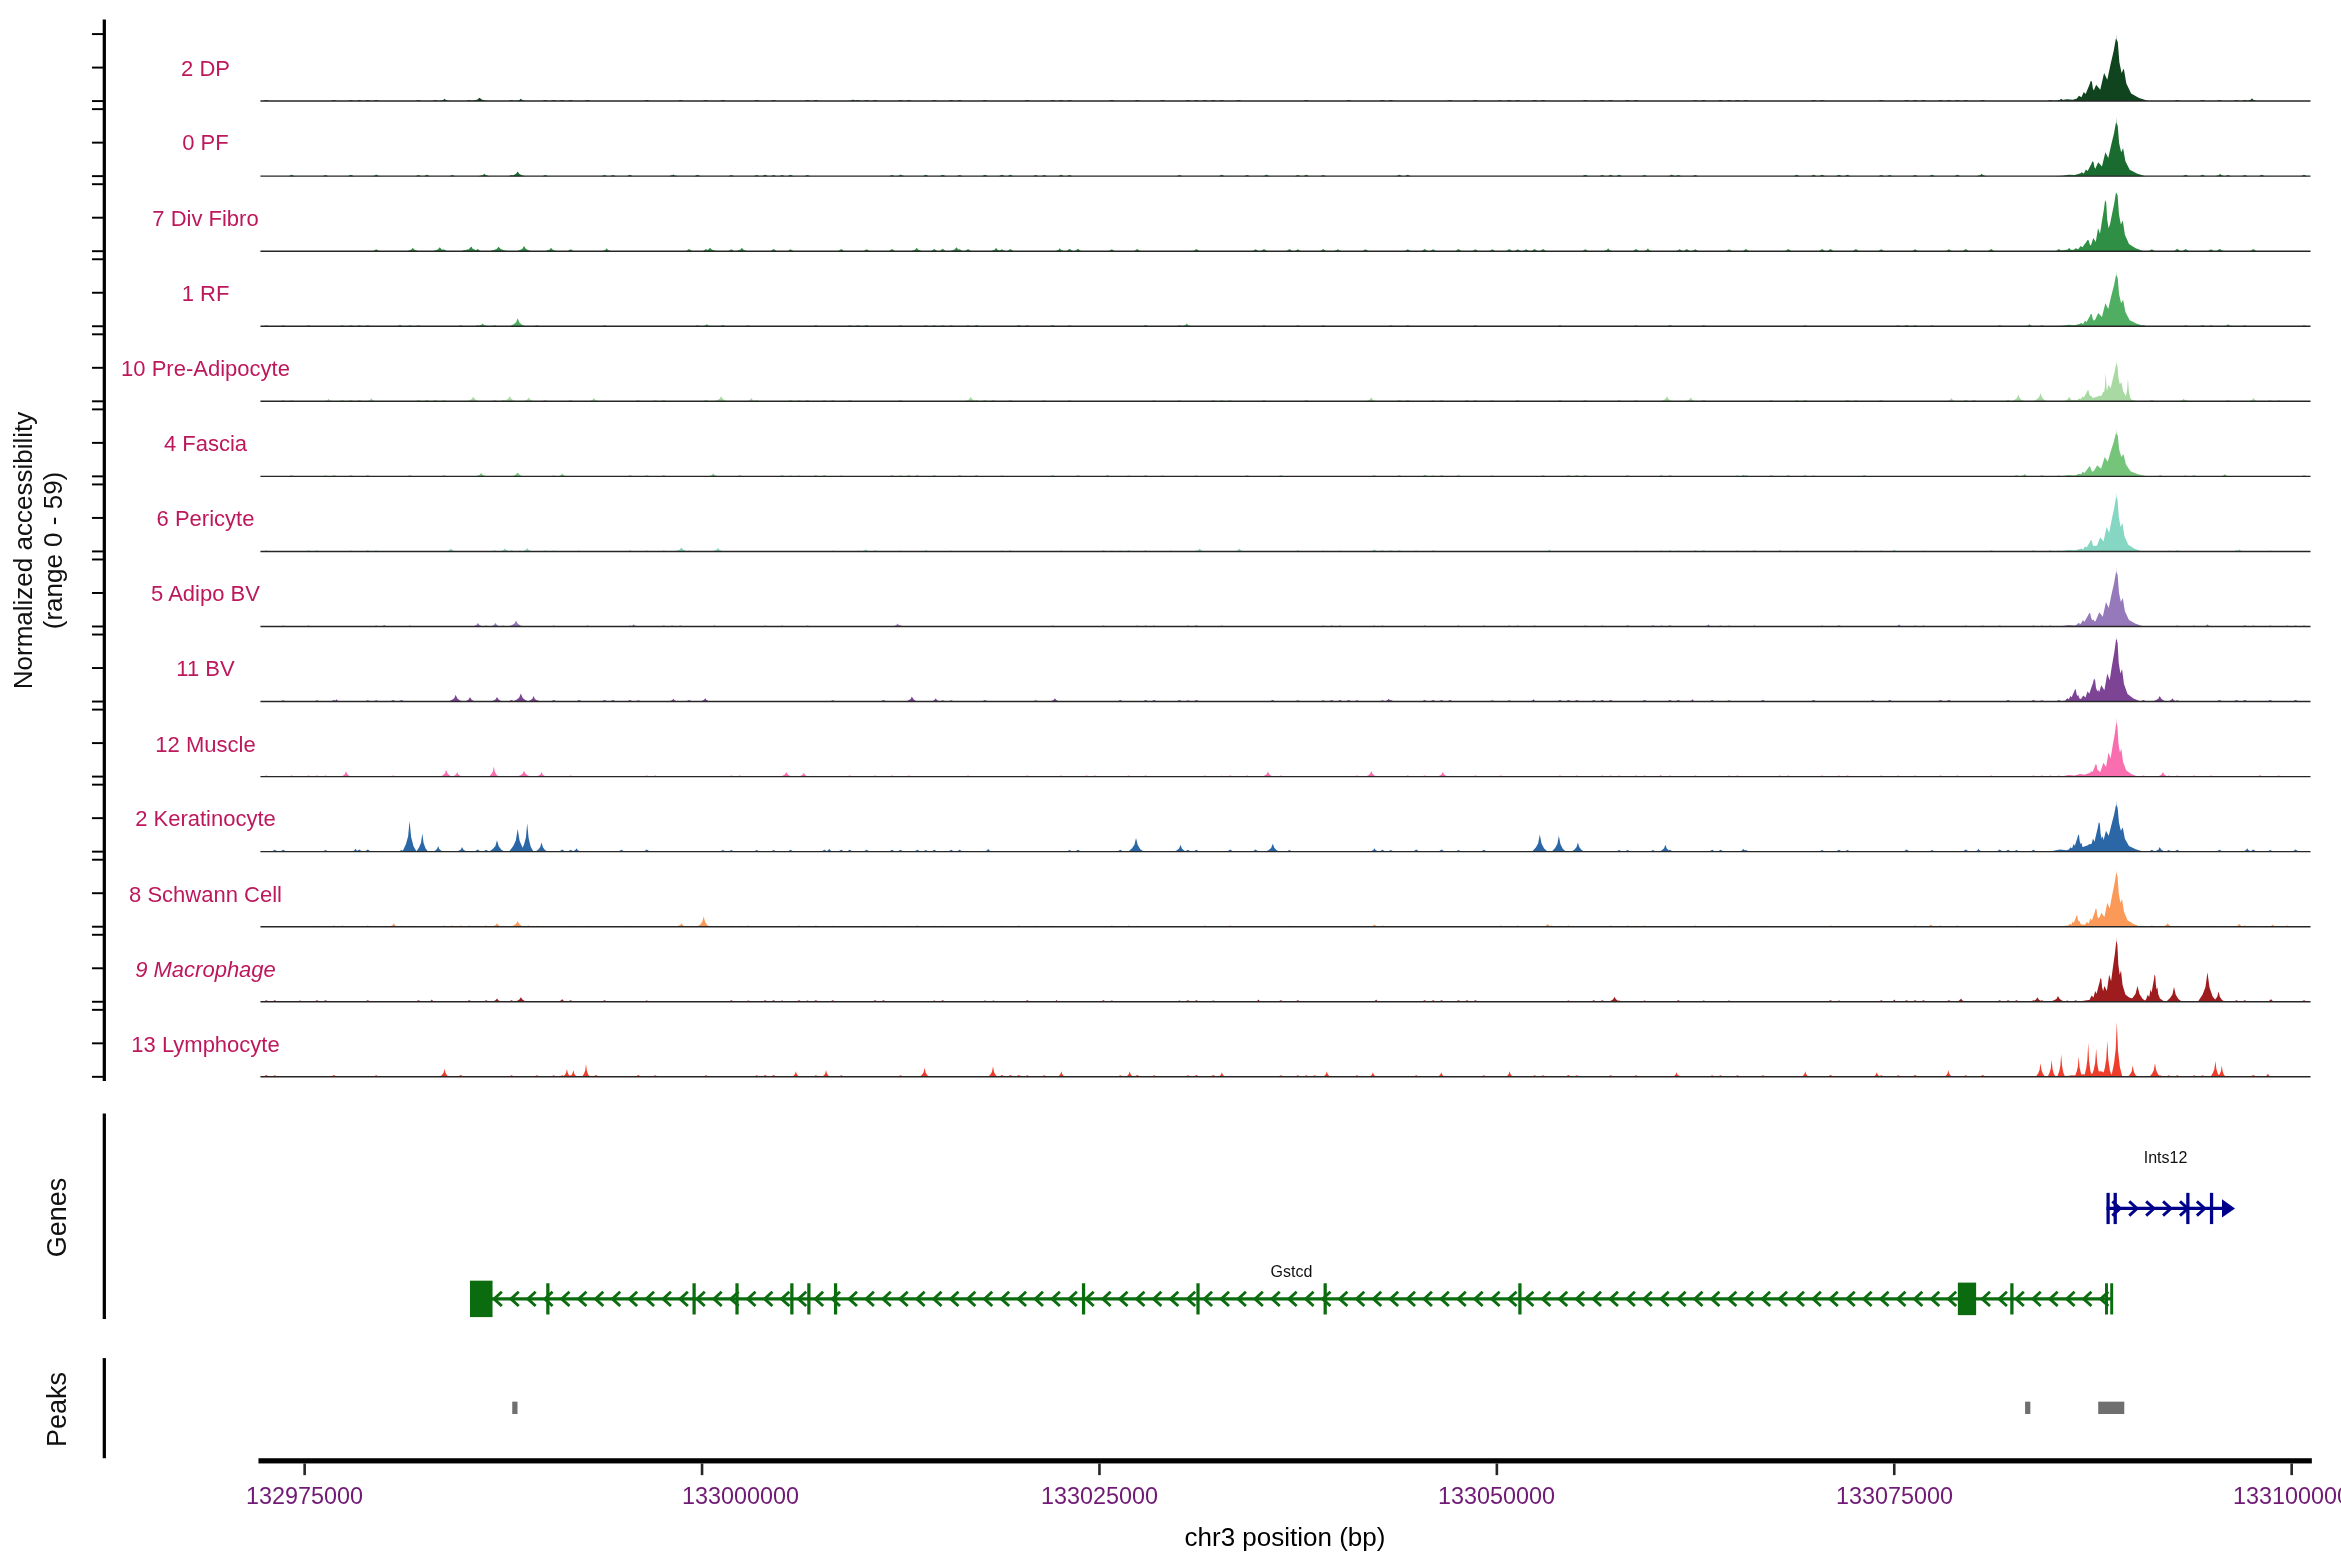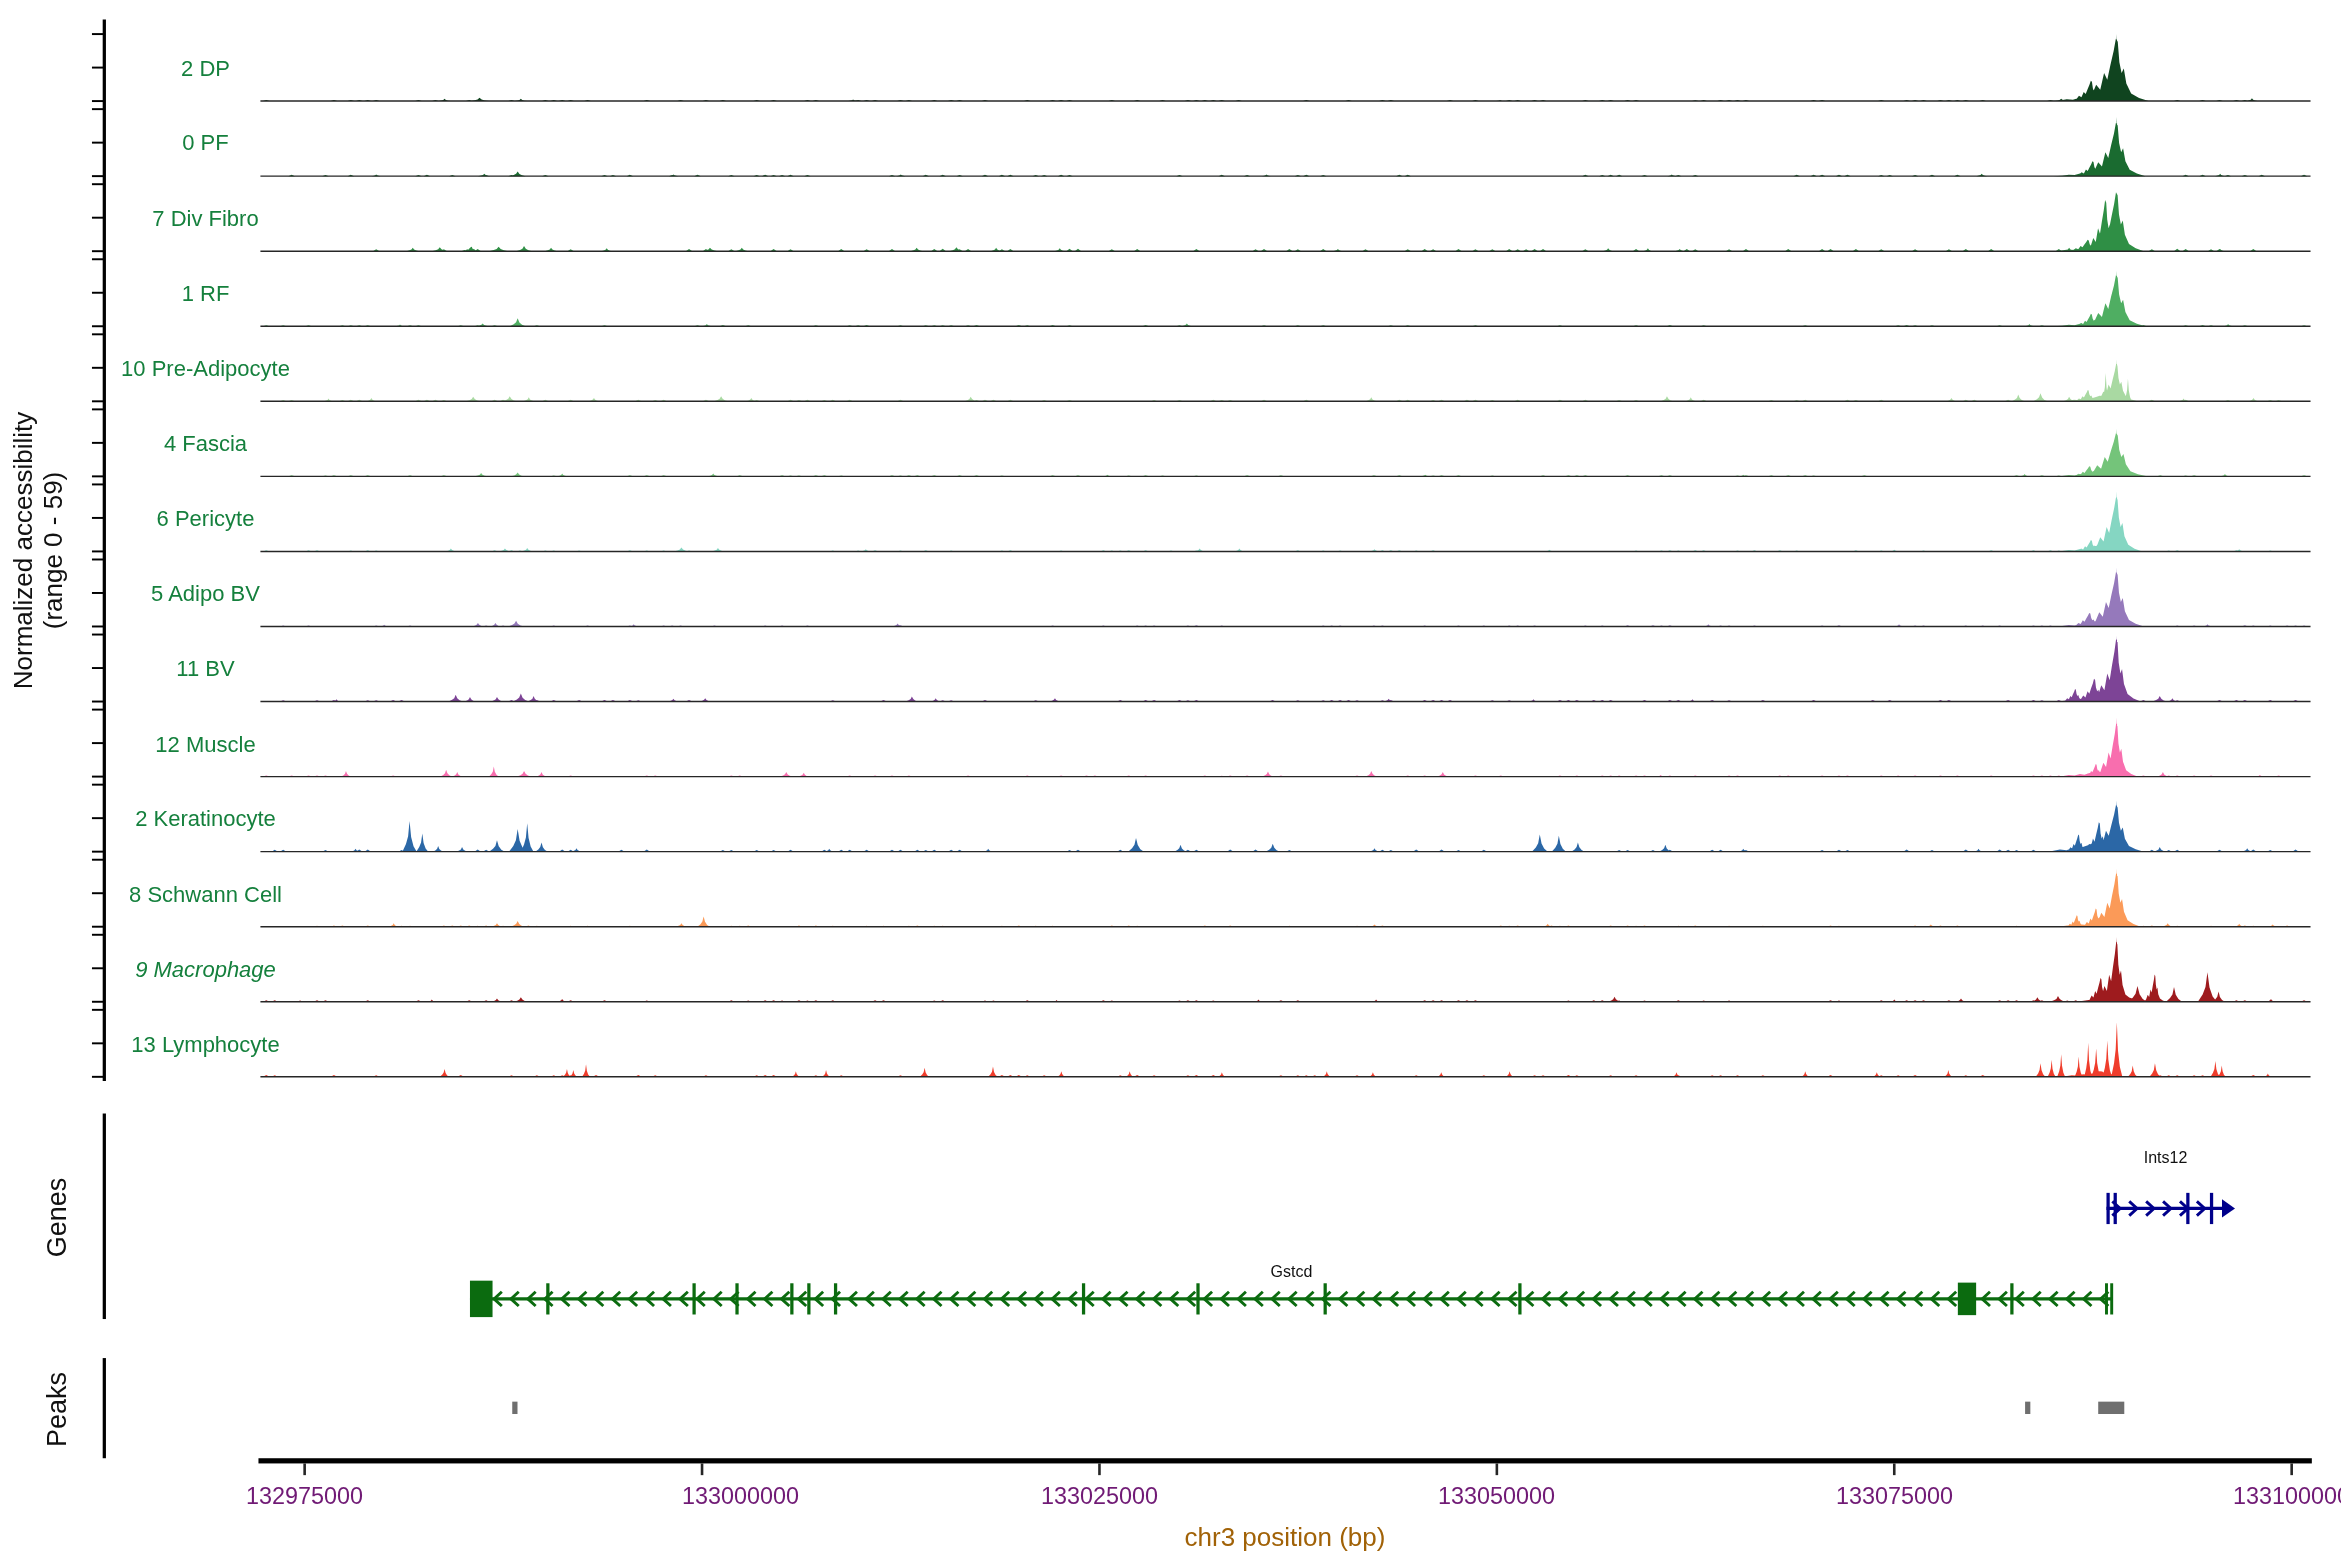--- a/index.html
+++ b/index.html
@@ -1,28 +1,28 @@
 <!DOCTYPE html>
 <html style="font-size:10.4px"><head>
 <meta charset="utf-8">
 <style>
   html,body{margin:0;padding:0;background:#ffffff;}
   body{width:2342px;height:1561px;position:relative;overflow:hidden;
        font-family:"Liberation Sans","DejaVu Sans",sans-serif;}
   #plot-svg{position:absolute;left:0;top:0;}
   .track-label{position:absolute;left:98px;width:215px;text-align:center;
-       font-size:22px;line-height:27px;color:#15803d;}
+       font-size:22px;line-height:27px;color:#be185d;}
   .rot-label{position:absolute;transform:rotate(-90deg);text-align:center;
        color:#111111;white-space:nowrap;}
   .ylab{width:651px;font-size:26px;line-height:27px;}
   .seclab{width:260px;font-size:27px;line-height:29px;}
   .x-tick-label{position:absolute;top:1483px;width:195px;text-align:center;
        font-size:23.4px;color:#701a75;}
   .x-axis-title{position:absolute;left:1090px;top:1522px;width:390px;
-       text-align:center;font-size:26px;color:#a16207;}
+       text-align:center;font-size:26px;color:#000000;}
   .gene-label{position:absolute;width:195px;text-align:center;
        font-size:16px;color:#111111;}
 </style>
 </head>
 <body>
 
 <svg id="plot-svg" width="2342" height="1561" viewBox="0 0 3600 2400">
     <g>
       <path d="M3205.3,155.4L3215.1,147.7L3222.4,130.4L3228.7,138.1L3234.6,112.2L3239.5,122.8L3244.4,99.7L3249.3,78.6L3252.7,59.4L3255.6,64.2L3258.1,95.9L3261.5,112.2L3264.9,105.5L3268.8,128.5L3276.2,143.9L3288.4,150.6L3303.0,155.4ZM3246.8,155.4L3250.5,129.7L3252.7,103.9L3254.2,52.4L3255.8,106.0L3258.2,136.9L3261.5,155.4ZM3185.7,155.4L3191.6,152.9L3196.0,147.2L3199.8,149.7L3203.3,141.3L3206.3,144.7L3209.2,137.2L3212.1,130.3L3214.2,124.0L3215.9,125.5L3217.4,135.9L3219.5,141.3L3221.5,139.1L3223.9,146.6L3228.3,151.6L3235.6,153.8L3244.4,155.4ZM3151.5,155.4L3166.2,154.6L3177.2,152.7L3186.7,153.5L3195.5,150.7L3202.8,151.8L3210.2,149.3L3217.5,147.0L3222.6,144.9L3227.0,145.4L3230.7,148.9L3235.8,150.7L3241.0,150.0L3246.8,152.5L3257.8,154.1L3276.2,154.9L3298.2,155.4ZM722.2,155.4L729.5,154.1L733.9,152.8L736.8,150.2L740.1,152.9L744.9,154.5L751.5,155.4ZM673.3,155.4L678.2,154.5L681.1,153.7L683.1,151.9L685.2,153.7L688.4,154.8L692.8,155.4ZM790.6,155.4L795.5,154.5L798.4,153.7L800.4,151.9L802.5,153.7L805.8,154.8L810.2,155.4ZM1303.8,155.4L1307.5,154.7L1309.7,154.1L1311.2,152.8L1312.8,154.1L1315.2,154.9L1318.5,155.4ZM2299.8,155.4L2302.8,155.0L2304.7,154.5L2305.9,153.7L2307.2,154.6L2309.2,155.1L2312.0,155.4ZM3453.3,155.4L3457.6,154.3L3460.2,153.2L3461.9,151.0L3463.8,153.3L3466.6,154.6L3470.5,155.4ZM3156.4,155.4L3162.5,154.5L3166.2,153.7L3168.6,151.9L3171.3,153.7L3175.3,154.8L3180.8,155.4ZM404,155.4L409,153.8L414,155.4ZM508,155.4L513,153.6L518,155.4ZM534,155.4L539,153.6L544,155.4ZM547,155.4L552,153.7L557,155.4ZM560,155.4L565,153.9L570,155.4ZM573,155.4L578,153.8L583,155.4ZM638,155.4L643,153.6L648,155.4ZM664,155.4L669,153.9L674,155.4ZM716,155.4L721,153.9L726,155.4ZM781,155.4L786,153.7L791,155.4ZM833,155.4L838,153.6L843,155.4ZM846,155.4L851,153.7L856,155.4ZM859,155.4L864,153.9L869,155.4ZM872,155.4L877,153.9L882,155.4ZM898,155.4L903,153.6L908,155.4ZM989,155.4L994,153.7L999,155.4ZM1041,155.4L1046,153.8L1051,155.4ZM1080,155.4L1085,153.7L1090,155.4ZM1106,155.4L1111,153.6L1116,155.4ZM1158,155.4L1163,153.8L1168,155.4ZM1184,155.4L1189,153.7L1194,155.4ZM1236,155.4L1241,153.6L1246,155.4ZM1249,155.4L1254,153.7L1259,155.4ZM1314,155.4L1319,153.9L1324,155.4ZM1327,155.4L1332,153.8L1337,155.4ZM1340,155.4L1345,153.8L1350,155.4ZM1379,155.4L1384,153.9L1389,155.4ZM1392,155.4L1397,153.8L1402,155.4ZM1431,155.4L1436,153.6L1441,155.4ZM1457,155.4L1462,153.7L1467,155.4ZM1470,155.4L1475,153.7L1480,155.4ZM1509,155.4L1514,153.7L1519,155.4ZM1574,155.4L1579,153.7L1584,155.4ZM1613,155.4L1618,153.7L1623,155.4ZM1626,155.4L1631,153.6L1636,155.4ZM1639,155.4L1644,153.7L1649,155.4ZM1704,155.4L1709,153.7L1714,155.4ZM1743,155.4L1748,153.7L1753,155.4ZM1782,155.4L1787,153.6L1792,155.4ZM1821,155.4L1826,153.8L1831,155.4ZM1834,155.4L1839,153.9L1844,155.4ZM1847,155.4L1852,153.7L1857,155.4ZM1860,155.4L1865,153.9L1870,155.4ZM1873,155.4L1878,153.9L1883,155.4ZM1899,155.4L1904,153.7L1909,155.4ZM2003,155.4L2008,153.7L2013,155.4ZM2068,155.4L2073,153.7L2078,155.4ZM2120,155.4L2125,153.8L2130,155.4ZM2133,155.4L2138,153.9L2143,155.4ZM2224,155.4L2229,153.8L2234,155.4ZM2263,155.4L2268,153.6L2273,155.4ZM2315,155.4L2320,153.9L2325,155.4ZM2328,155.4L2333,153.7L2338,155.4ZM2354,155.4L2359,153.8L2364,155.4ZM2367,155.4L2372,153.6L2377,155.4ZM2432,155.4L2437,153.7L2442,155.4ZM2458,155.4L2463,153.8L2468,155.4ZM2471,155.4L2476,153.7L2481,155.4ZM2497,155.4L2502,153.7L2507,155.4ZM2510,155.4L2515,153.9L2520,155.4ZM2601,155.4L2606,154.0L2611,155.4ZM2614,155.4L2619,153.9L2624,155.4ZM2640,155.4L2645,153.8L2650,155.4ZM2653,155.4L2658,153.6L2663,155.4ZM2666,155.4L2671,153.8L2676,155.4ZM2679,155.4L2684,153.6L2689,155.4ZM2783,155.4L2788,153.7L2793,155.4ZM2796,155.4L2801,153.9L2806,155.4ZM2887,155.4L2892,153.6L2897,155.4ZM2926,155.4L2931,153.6L2936,155.4ZM2939,155.4L2944,153.8L2949,155.4ZM2952,155.4L2957,153.8L2962,155.4ZM2978,155.4L2983,153.7L2988,155.4ZM2991,155.4L2996,153.8L3001,155.4ZM3004,155.4L3009,153.6L3014,155.4ZM3017,155.4L3022,153.7L3027,155.4ZM3043,155.4L3048,153.8L3053,155.4ZM3147,155.4L3152,153.9L3157,155.4ZM3173,155.4L3178,153.7L3183,155.4ZM3251,155.4L3256,153.7L3261,155.4ZM3277,155.4L3282,153.7L3287,155.4ZM3342,155.4L3347,153.9L3352,155.4ZM3381,155.4L3386,153.6L3391,155.4ZM3407,155.4L3412,153.9L3417,155.4ZM3433,155.4L3438,153.9L3443,155.4ZM3446,155.4L3451,153.6L3456,155.4ZM3459,155.4L3464,154.0L3469,155.4Z" fill="#10441f"></path>
       <line x1="400" y1="155.4" x2="3552" y2="155.4" stroke="#262626" stroke-width="2.2"></line>

